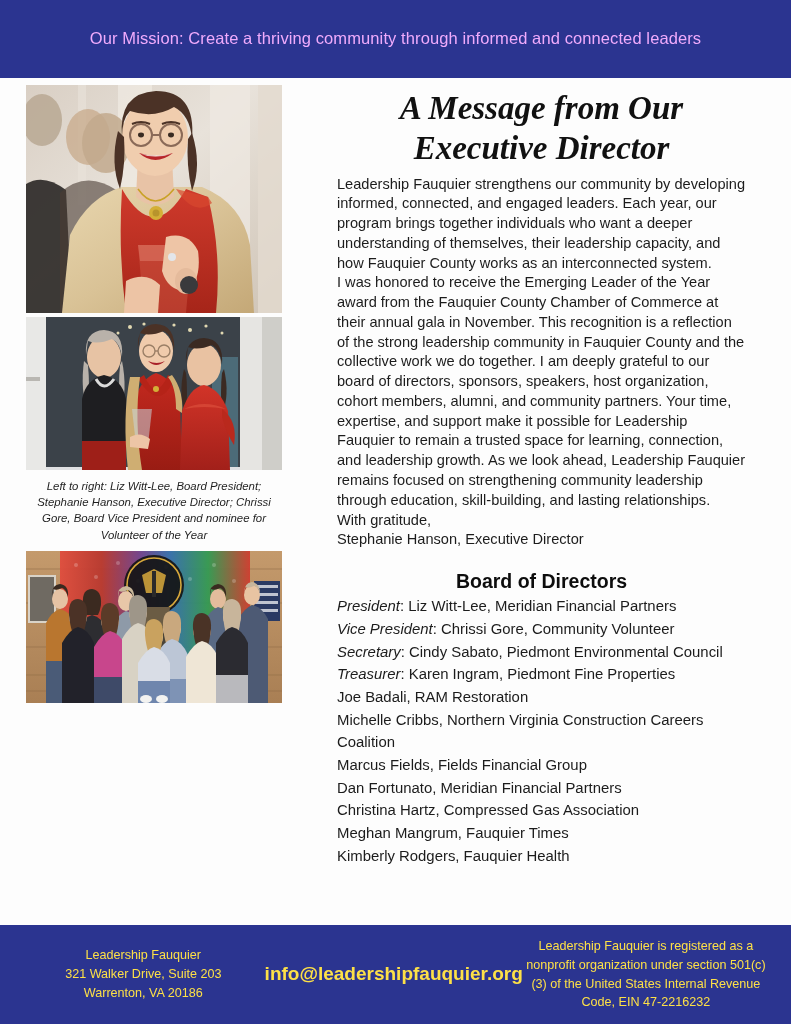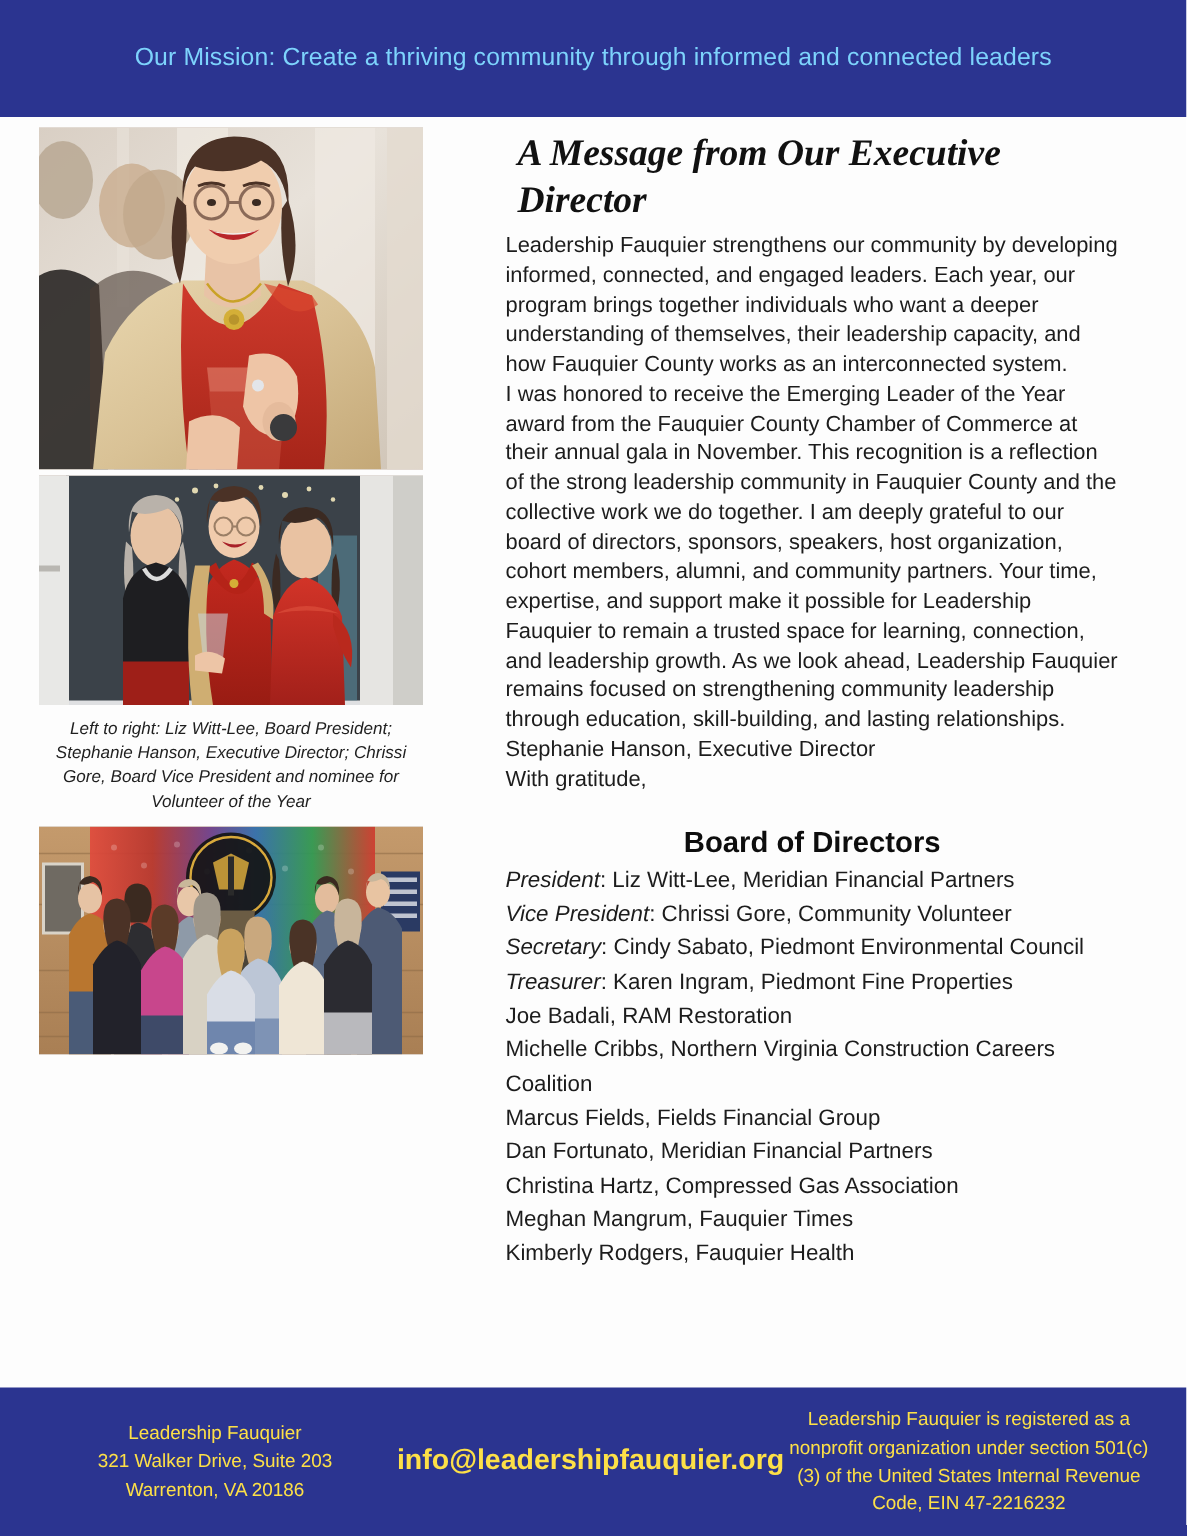--- a/index.html
+++ b/index.html
@@ -29,21 +29,21 @@
     background: #2b3490;
     height: 78px;
     min-height: 78px;
     display: flex;
     align-items: center;
     justify-content: center;
     padding: 0 18px;
     box-sizing: border-box;
   }
   .mission-text {
-    color: #7dd3fc;
+    color: #f0abfc;
     font-size: 16.5px;
     letter-spacing: 0.1px;
     text-align: left;
     line-height: 1.3;
   }
 
   
   .content {
     flex: 1;
     display: flex;
@@ -85,21 +85,22 @@
     margin-top: 7px;
     box-sizing: border-box;
   }
   .caption-1 { margin-top: 8px; }
   .caption-2 { margin-top: 6px; }
 
   
   .article-title {
     font-family: "Liberation Serif", "DejaVu Serif", serif;
     font-style: italic;
-    font-size: 25px;
+    font-size: 33px;
+    text-align: center;
     line-height: 1.22;
     color: #111;
     margin: 3px 0 6px 0;
     padding: 0 8px;
   }
   .article-body p {
     margin: 0;
     font-size: 14.6px;
     line-height: 1.355;
     color: #1c1c1c;
@@ -421,22 +422,22 @@
       </div>
 
     </div>
 
     <div class="right-col">
       <h1 class="article-title">A Message from Our Executive Director</h1>
 
       <div class="article-body">
         <p>Leadership Fauquier strengthens our community by developing informed, connected, and engaged leaders. Each year, our program brings together individuals who want a deeper understanding of themselves, their leadership capacity, and how Fauquier County works as an interconnected system.</p>
         <p>I was honored to receive the Emerging Leader of the Year award from the Fauquier County Chamber of Commerce at their annual gala in November. This recognition is a reflection of the strong leadership community in Fauquier County and the collective work we do together. I am deeply grateful to our board of directors, sponsors, speakers, host organization, cohort members, alumni, and community partners. Your time, expertise, and support make it possible for Leadership Fauquier to remain a trusted space for learning, connection, and leadership growth. As we look ahead, Leadership Fauquier remains focused on strengthening community leadership through education, skill-building, and lasting relationships.</p>
+        <p>With gratitude,</p>
         <p>Stephanie Hanson, Executive Director</p>
-        <p>With gratitude,</p>
       </div>
 
       <h2 class="board-heading">Board of Directors</h2>
 
       <div class="board-list">
           <div><span class="role">President</span><span>: </span><span>Liz Witt-Lee, Meridian Financial Partners</span></div>
           <div><span class="role">Vice President</span><span>: </span><span>Chrissi Gore, Community Volunteer</span></div>
           <div><span class="role">Secretary</span><span>: </span><span>Cindy Sabato, Piedmont Environmental Council</span></div>
           <div><span class="role">Treasurer</span><span>: </span><span>Karen Ingram, Piedmont Fine Properties</span></div>
           <div><span>Joe Badali, RAM Restoration</span></div>

